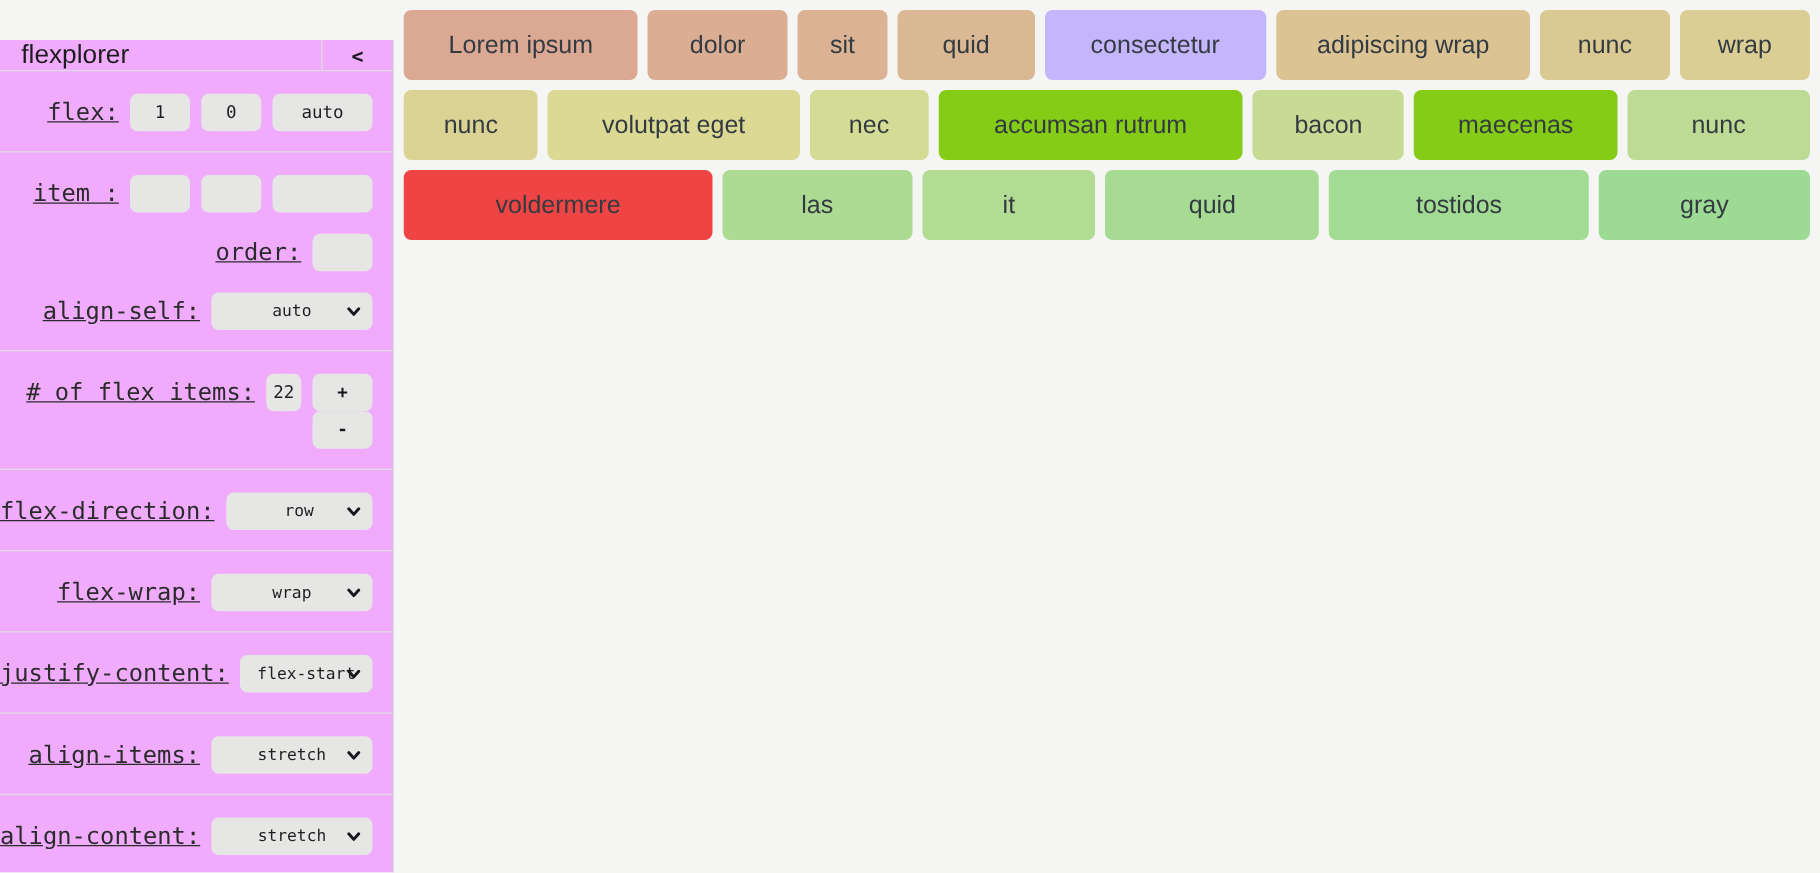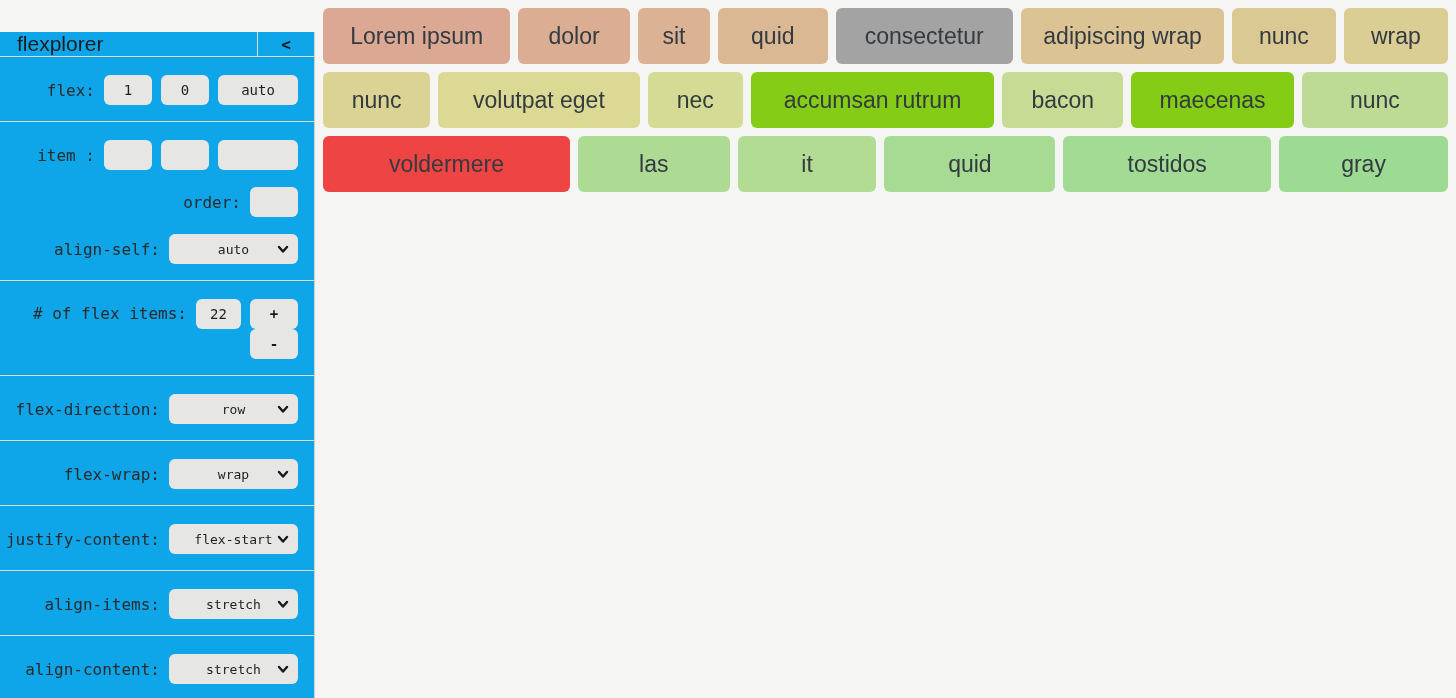--- a/index.html
+++ b/index.html
@@ -7,21 +7,21 @@
   body {
     font-family: "DejaVu Sans Mono", "Liberation Mono", monospace;
     background: #f5f5f4;
     color: #222;
   }
   .app { display: flex; width: 1456px; height: 698px; }
 
   
   .sidebar {
     width: 315px; flex: 0 0 315px;
-    background: #0ea5e9;
+    background: #f0abfc;
     border-right: 1px solid #cfcfcf;
     display: flex; flex-direction: column; margin-top: 32px;
   }
   .sidebar-header {
     height: 51px; display: flex; align-items: stretch;
     border-bottom: 1px solid #dcdcdc;
   }
   .sidebar-title {
     flex: 1; display: flex; align-items: center;
     padding-left: 17px;
@@ -37,29 +37,30 @@
   .section {
     border-bottom: 1px solid #dcdcdc;
     padding: 18px 16px 16px 0;
   }
   .crow {
     display: flex; align-items: center; justify-content: flex-end;
     gap: 9px;
   }
   .crow + .crow { margin-top: 17px; }
   .clabel {
-    font-size: 16px; color: #2b2b2b; white-space: pre;
+    font-size: 19px; color: #2b2b2b; white-space: pre;
     text-align: left;
+    text-decoration: underline;
   }
   .ibox {
     height: 30px; background: #e6e6e5; border: none; border-radius: 6px;
     font-family: "DejaVu Sans Mono", monospace; font-size: 14px; color: #1f1f1f;
     text-align: center; display: flex; align-items: center; justify-content: center;
   }
-  .w48 { width: 48px; } .w80 { width: 80px; } .w45 { width: 45px; }
+  .w48 { width: 48px; } .w80 { width: 80px; } .w45 { width: 28px; }
   .selbox {
     position: relative; width: 129px; height: 30px;
     background: #e6e6e5; border-radius: 6px;
     display: flex; align-items: center; justify-content: center;
     font-size: 13px; color: #1f1f1f; cursor: pointer;
   }
   .selbox .chev { position: absolute; right: 9px; top: 9px; }
   .stepper { display: flex; flex-direction: column; width: 48px; }
   .step-btn {
     width: 48px; height: 30px; background: #e6e6e5; border: none; border-radius: 6px;
@@ -76,21 +77,21 @@
     flex: 1; background: #f5f5f4; padding: 4px;
     display: flex; flex-wrap: wrap; align-items: stretch; align-content: stretch;
     justify-content: flex-start; flex-direction: row;
     overflow: hidden; align-content: flex-start;
   }
   .flex-item {
     flex: 1 0 auto;
     height: 56px; margin: 4px; border-radius: 6px;
     display: flex; align-items: center; justify-content: center;
     font-family: "Liberation Sans", sans-serif;
-    font-size: 23px; color: #333a40; white-space: nowrap;
+    font-size: 20px; color: #333a40; white-space: nowrap;
     cursor: pointer;
   }
 </style>
 </head>
 <body>
 
 <div class="app">
 
   <aside class="sidebar">
 
@@ -203,21 +204,21 @@
       </div>
     </div>
 
   </aside>
 
   <main class="main">
       <div class="flex-item" style="background: rgb(219, 168, 148); flex-basis: 180px;">Lorem ipsum</div>
       <div class="flex-item" style="background: rgb(219, 174, 148); flex-basis: 104px;">dolor</div>
       <div class="flex-item" style="background: rgb(219, 179, 148); flex-basis: 65px;">sit</div>
       <div class="flex-item" style="background: rgb(219, 184, 148); flex-basis: 102px;">quid</div>
-      <div class="flex-item" style="background: #a3a3a3; flex-basis: 170px;">consectetur</div>
+      <div class="flex-item" style="background: #c4b5fd; flex-basis: 170px;">consectetur</div>
       <div class="flex-item" style="background: rgb(219, 195, 148); flex-basis: 196px;">adipiscing wrap</div>
       <div class="flex-item" style="background: rgb(219, 201, 148); flex-basis: 96px;">nunc</div>
       <div class="flex-item" style="background: rgb(219, 206, 148); flex-basis: 97px;">wrap</div>
       <div class="flex-item" style="background: rgb(219, 211, 148); flex-basis: 100px;">nunc</div>
       <div class="flex-item" style="background: rgb(219, 217, 148); flex-basis: 194px;">volutpat eget</div>
       <div class="flex-item" style="background: rgb(211, 219, 148); flex-basis: 88px;">nec</div>
       <div class="flex-item" style="background: #84cc16; flex-basis: 236px;">accumsan rutrum</div>
       <div class="flex-item" style="background: rgb(200, 219, 148); flex-basis: 114px;">bacon</div>
       <div class="flex-item" style="background: #84cc16; flex-basis: 155px;">maecenas</div>
       <div class="flex-item" style="background: rgb(189, 219, 148); flex-basis: 139px;">nunc</div>

